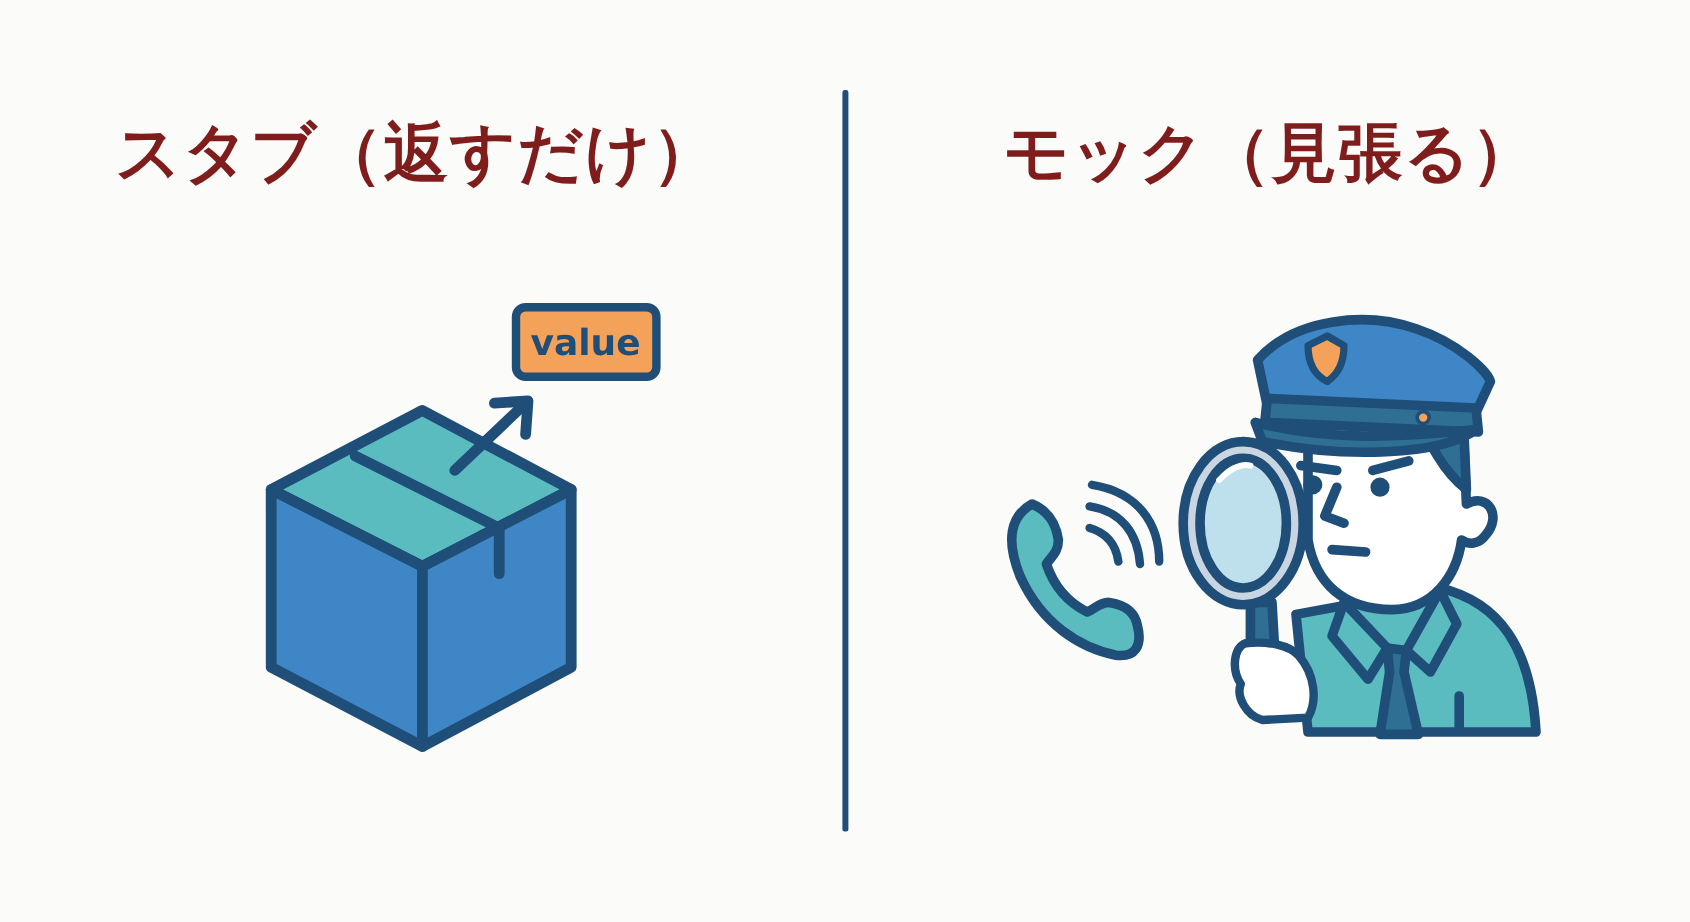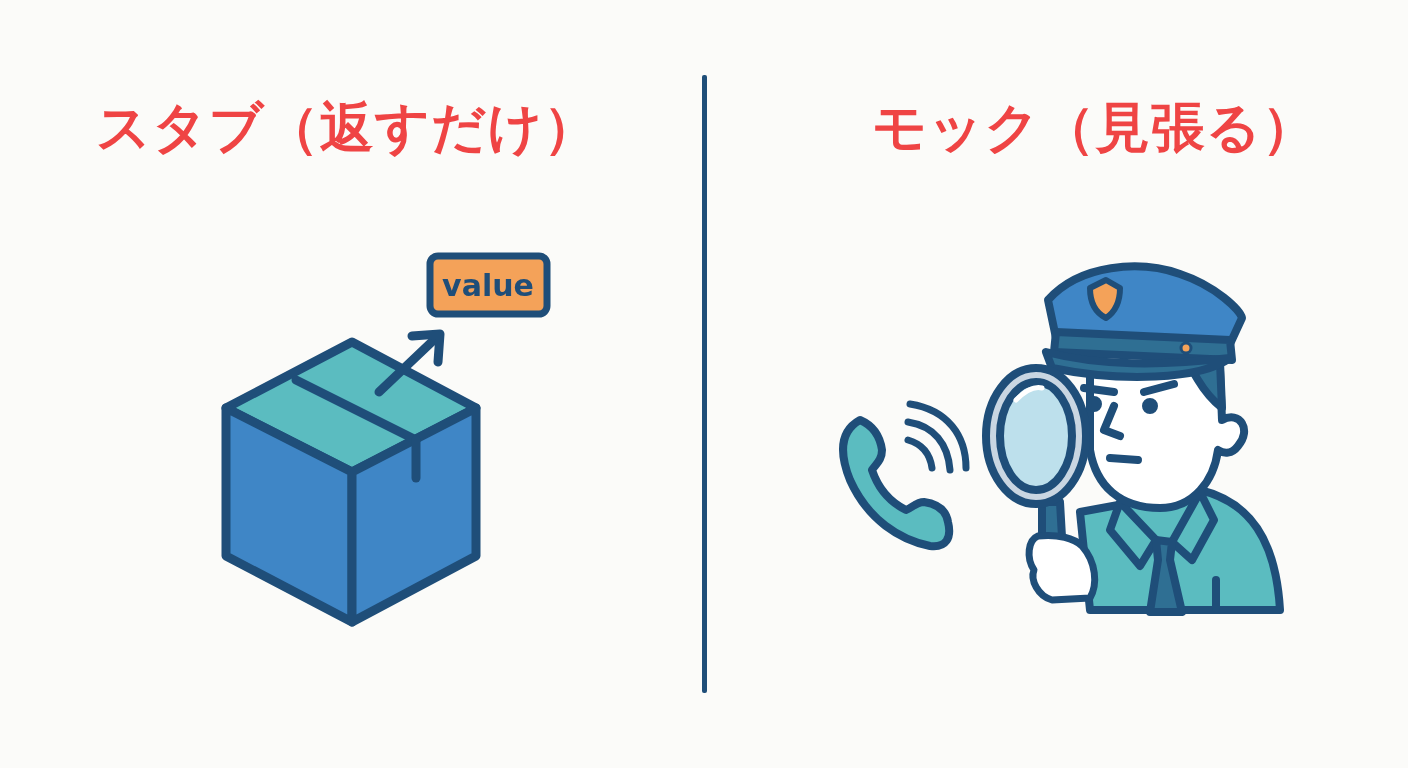--- a/index.html
+++ b/index.html
@@ -7,26 +7,26 @@
       width: 1408px; height: 768px; overflow: hidden;
       background: #fbfbf9;
       font-family: "DejaVu Sans", sans-serif;
       position: relative;
     }
     .title {
       position: absolute;
       top: 92px;
       font-size: 54px;
       font-weight: bold;
-      color: #ef4444;
+      color: #7f1d1d;
       letter-spacing: 1px;
       white-space: nowrap;
     }
     #title-left { left: 96px; }
-    #title-right { left: 872px; }
+    #title-right { left: 836px; }
     .divider {
       position: absolute;
       left: 702px; top: 75px;
       width: 5px; height: 618px;
       background: #1f4e79;
       border-radius: 2px;
     }
     .art { position: absolute; }
     #stub-art { left: 206px; top: 240px; width: 360px; height: 400px; }
     #mock-art { left: 820px; top: 240px; width: 480px; height: 400px; }

